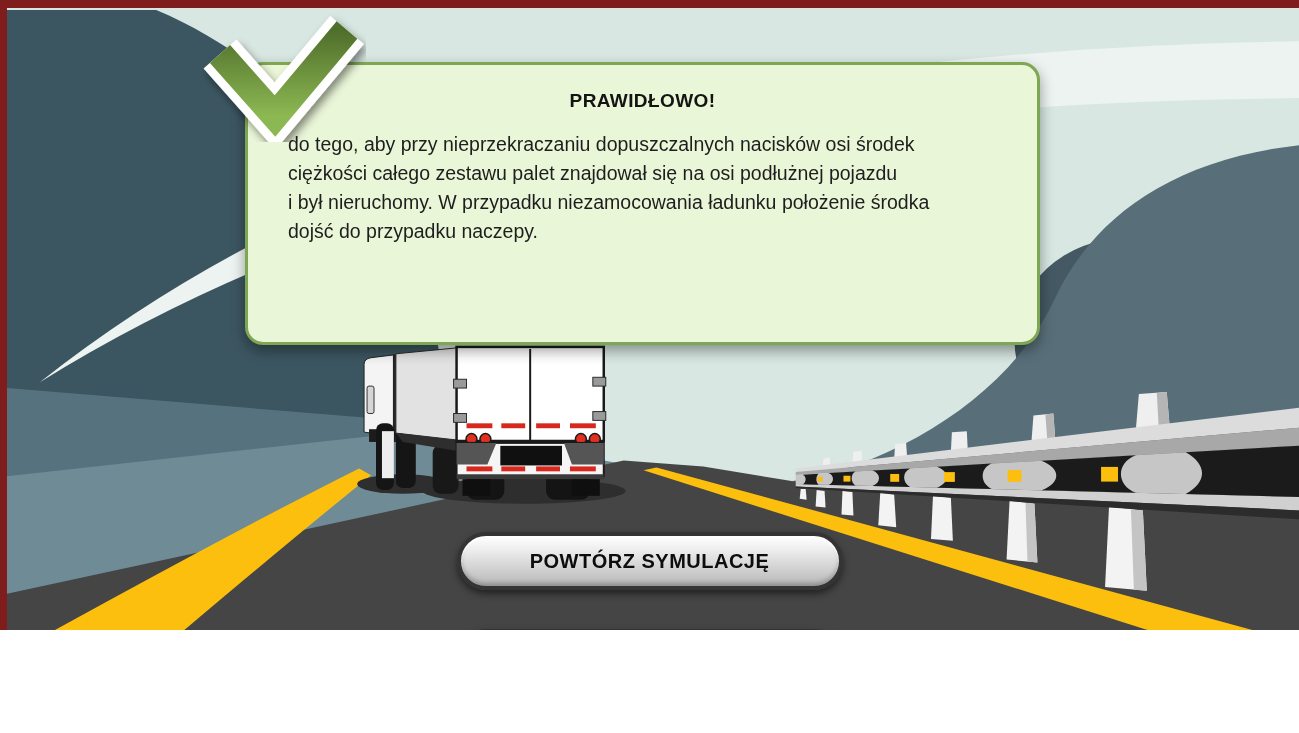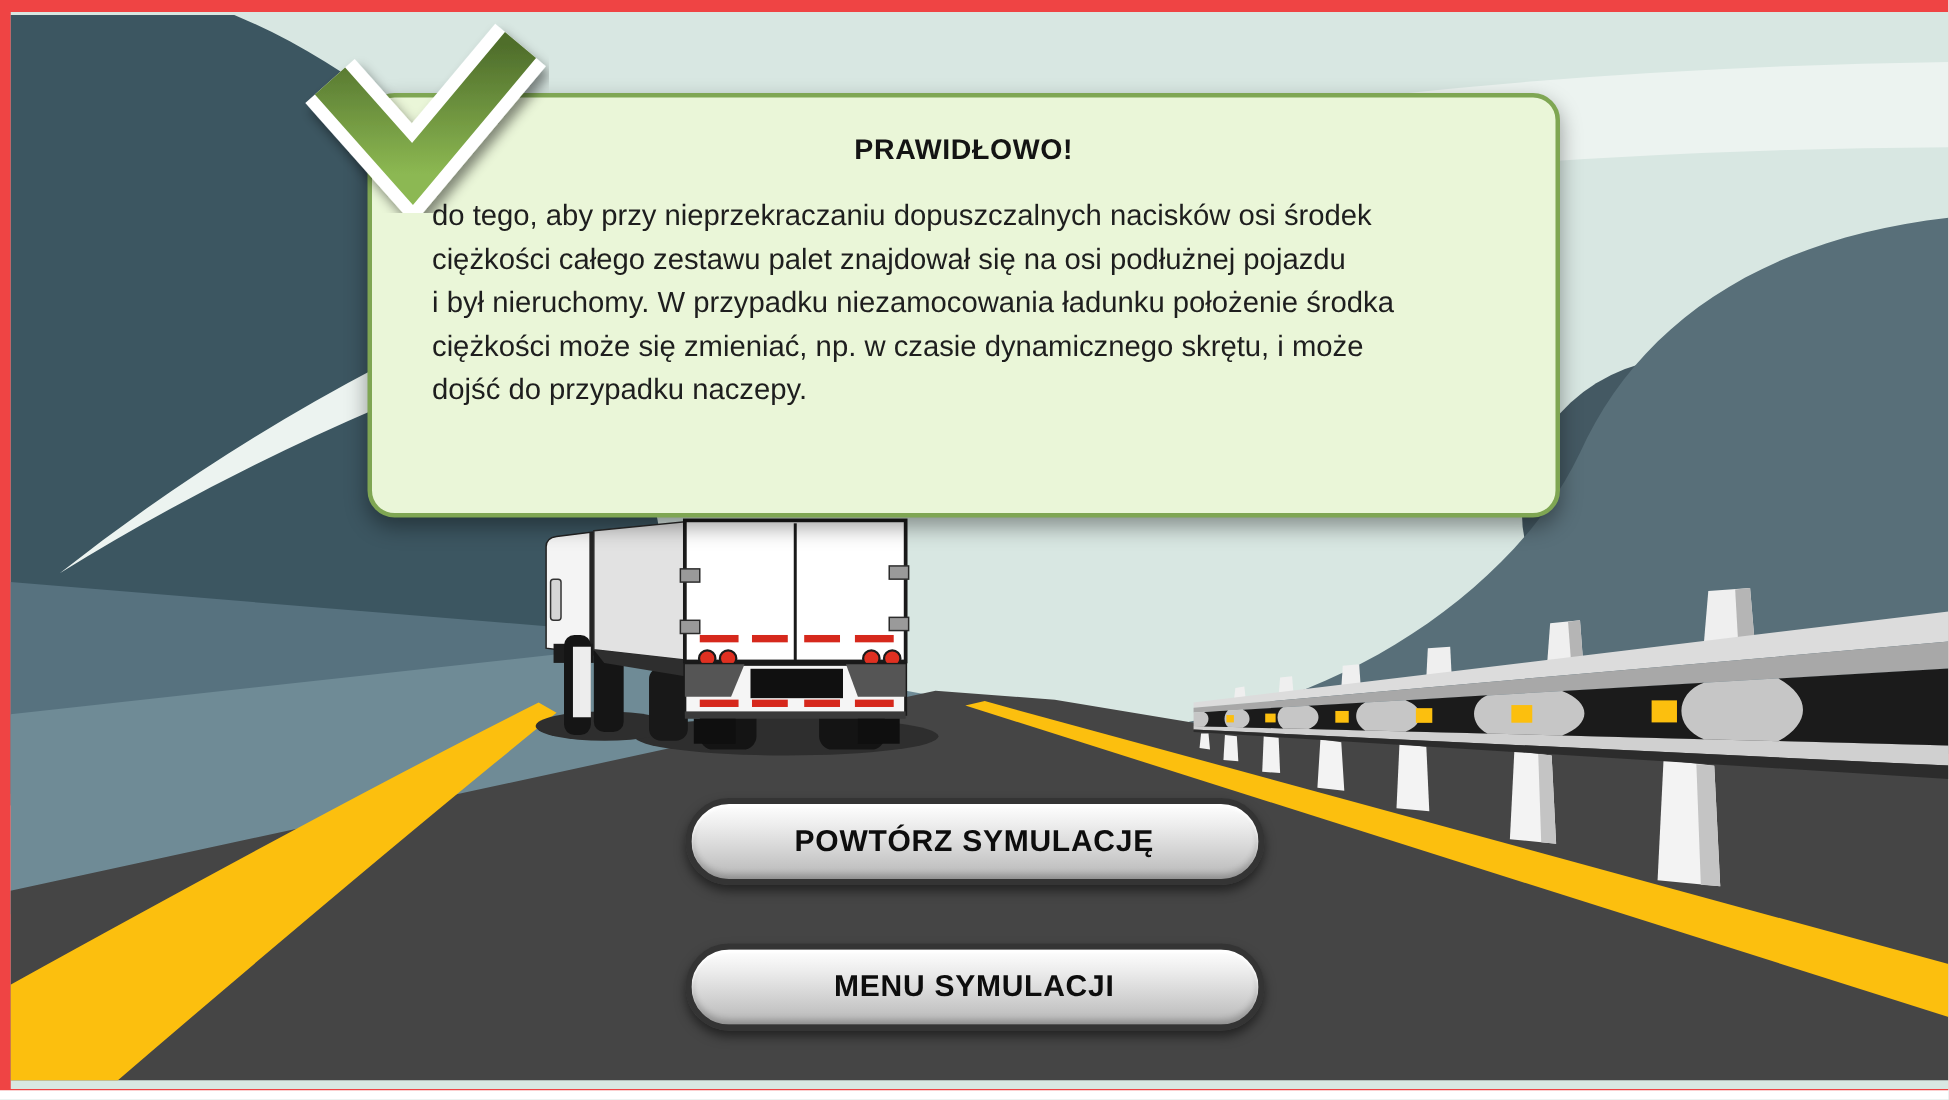--- a/index.html
+++ b/index.html
@@ -1,17 +1,17 @@
 <!DOCTYPE html>
 <html><head>
 <meta charset="utf-8">
 <style>
   html,body{margin:0;padding:0;background:#ffffff;}
   .stage{
-    position:relative;width:1299px;height:727px;background:#ef4444;overflow:hidden;
+    position:relative;width:1299px;height:630px;background:#7f1d1d;overflow:hidden;
     font-family:"Liberation Sans",sans-serif;
   }
   .scene{position:absolute;left:7px;top:8px;width:1292px;height:718px;}
   .scene svg{display:block;width:100%;height:100%;}
   .dialog{
     position:absolute;left:245px;top:62px;width:795px;height:283px;box-sizing:border-box;
     background:#eaf6d8;border:3px solid #7fa653;border-radius:18px;
     box-shadow:0 6px 14px rgba(0,0,0,.38);
   }
   .dialog-title{
@@ -169,21 +169,20 @@
       </g>
     </svg>
   </div>
 
   <div class="dialog">
     <div class="dialog-title">PRAWIDŁOWO!</div>
     <div class="dialog-body">
       <div>do tego, aby przy nieprzekraczaniu dopuszczalnych nacisków osi środek</div>
       <div>ciężkości całego zestawu palet znajdował się na osi podłużnej pojazdu</div>
       <div>i był nieruchomy. W przypadku niezamocowania ładunku położenie środka</div>
-      <div>ciężkości może się zmieniać, np. w czasie dynamicznego skrętu, i może</div>
       <div>dojść do przypadku naczepy.</div>
     </div>
   </div>
 
   <div class="check">
     <svg viewBox="0 0 170 136">
       <defs>
         <linearGradient id="gcheck" x1="0" y1="0" x2="0" y2="1">
           <stop offset="0" stop-color="#4f6e2b"></stop>
           <stop offset="1" stop-color="#8cb852"></stop>

